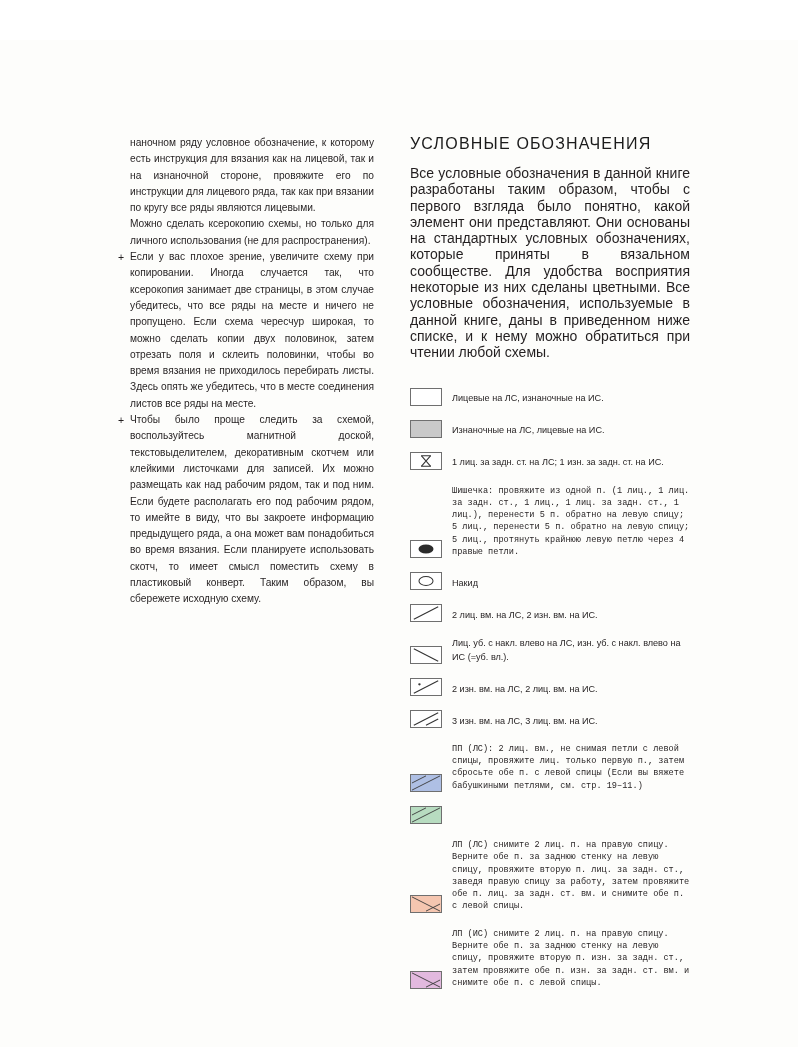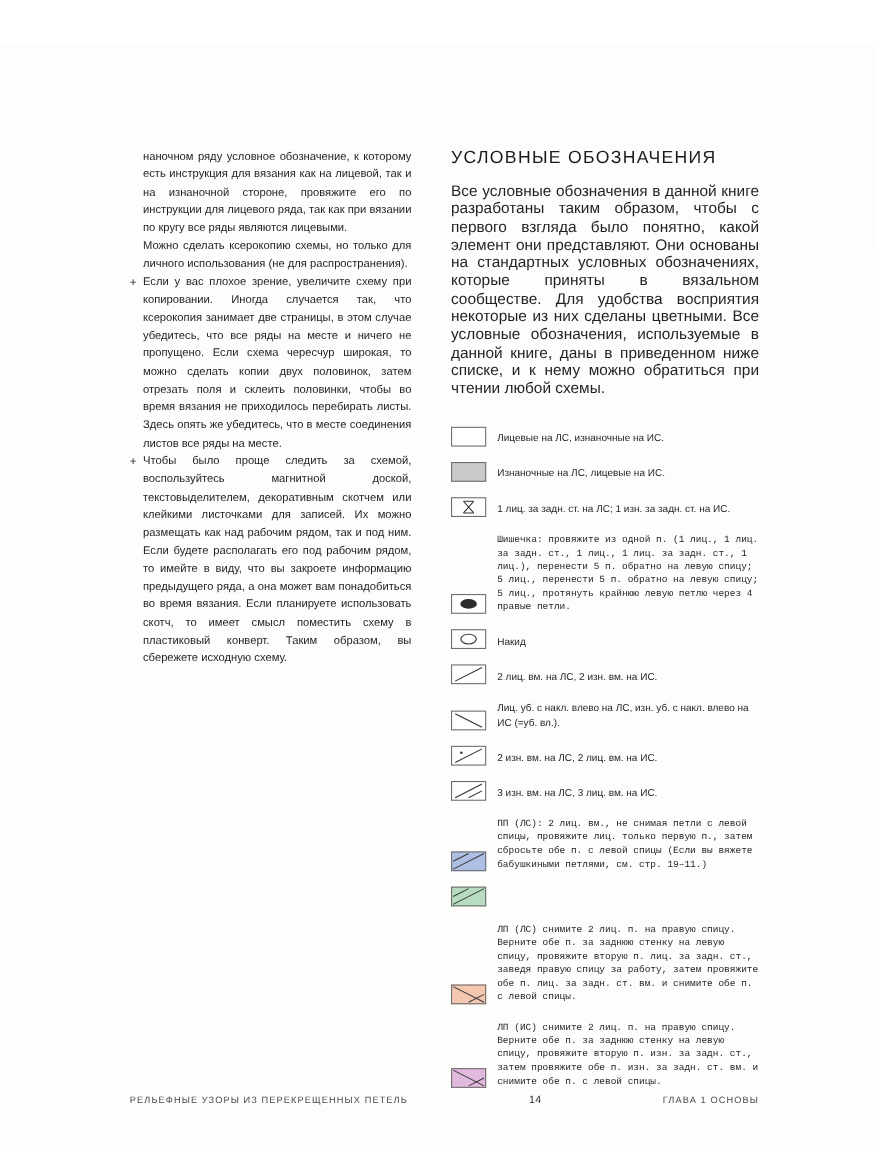--- a/index.html
+++ b/index.html
@@ -303,18 +303,13 @@
             </div>
             <div class="legend-text small">ЛП (ИС) снимите 2 лиц. п. на правую спицу. Верните обе п. за заднюю стенку на левую спицу, провяжите вторую п. изн. за задн. ст., затем провяжите обе п. изн. за задн. ст. вм. и снимите обе п. с левой спицы.</div>
           </div>
 
         </div>
       </div>
 
     </div>
   </div>
 
-  <div class="footer">
-    <div class="left">РЕЛЬЕФНЫЕ УЗОРЫ ИЗ ПЕРЕКРЕЩЕННЫХ ПЕТЕЛЬ</div>
-    <div class="center">14</div>
-    <div class="right">ГЛАВА 1 ОСНОВЫ</div>
-  </div>
 </div>
 
 </body></html>

